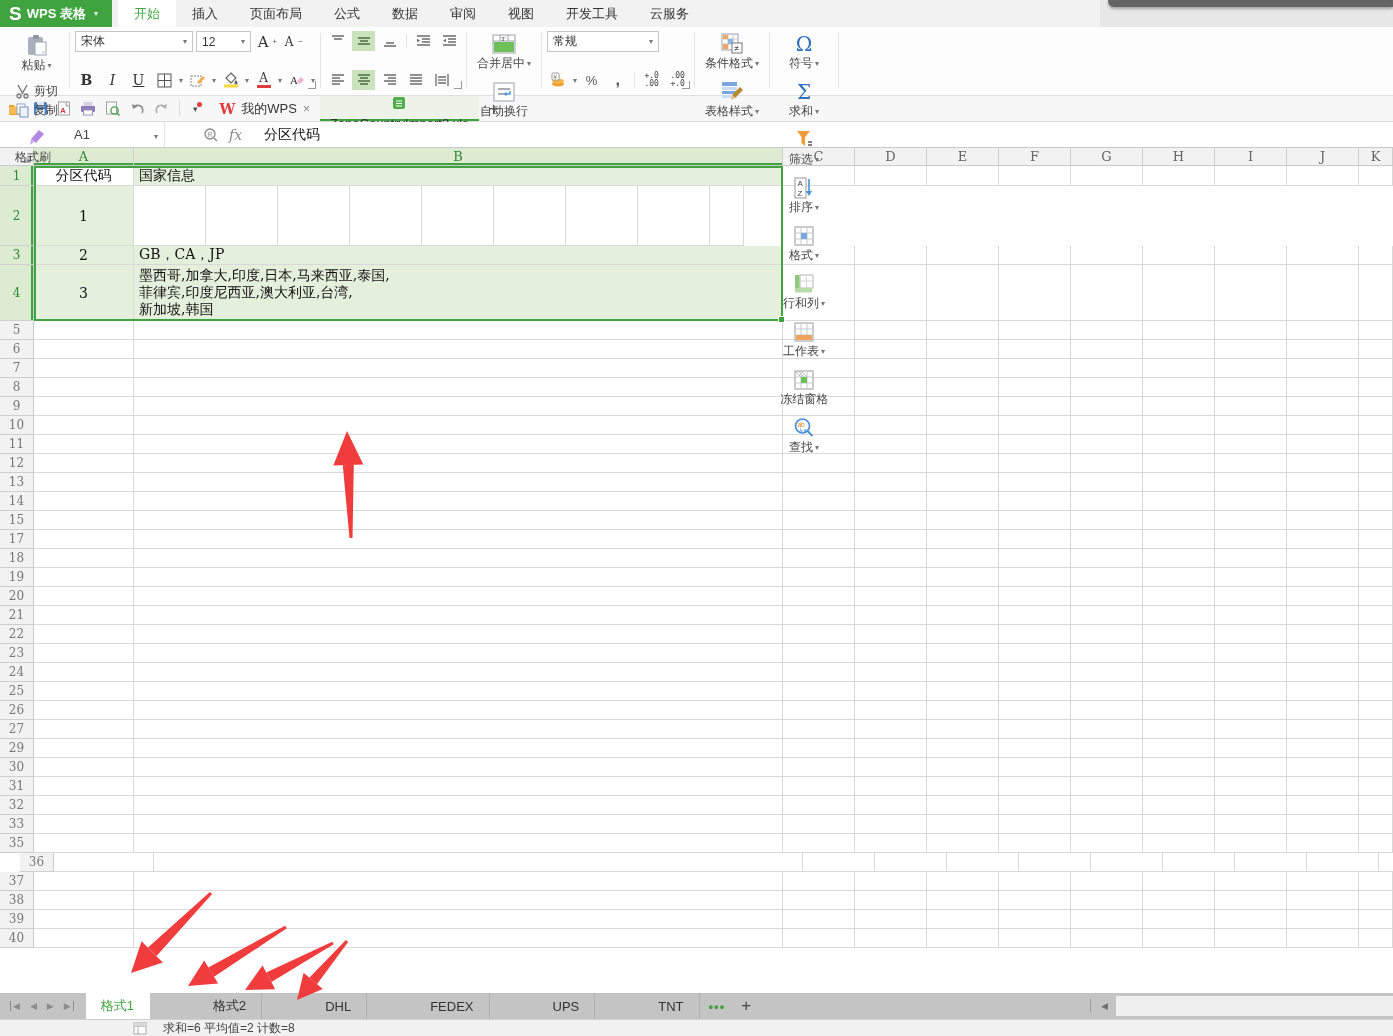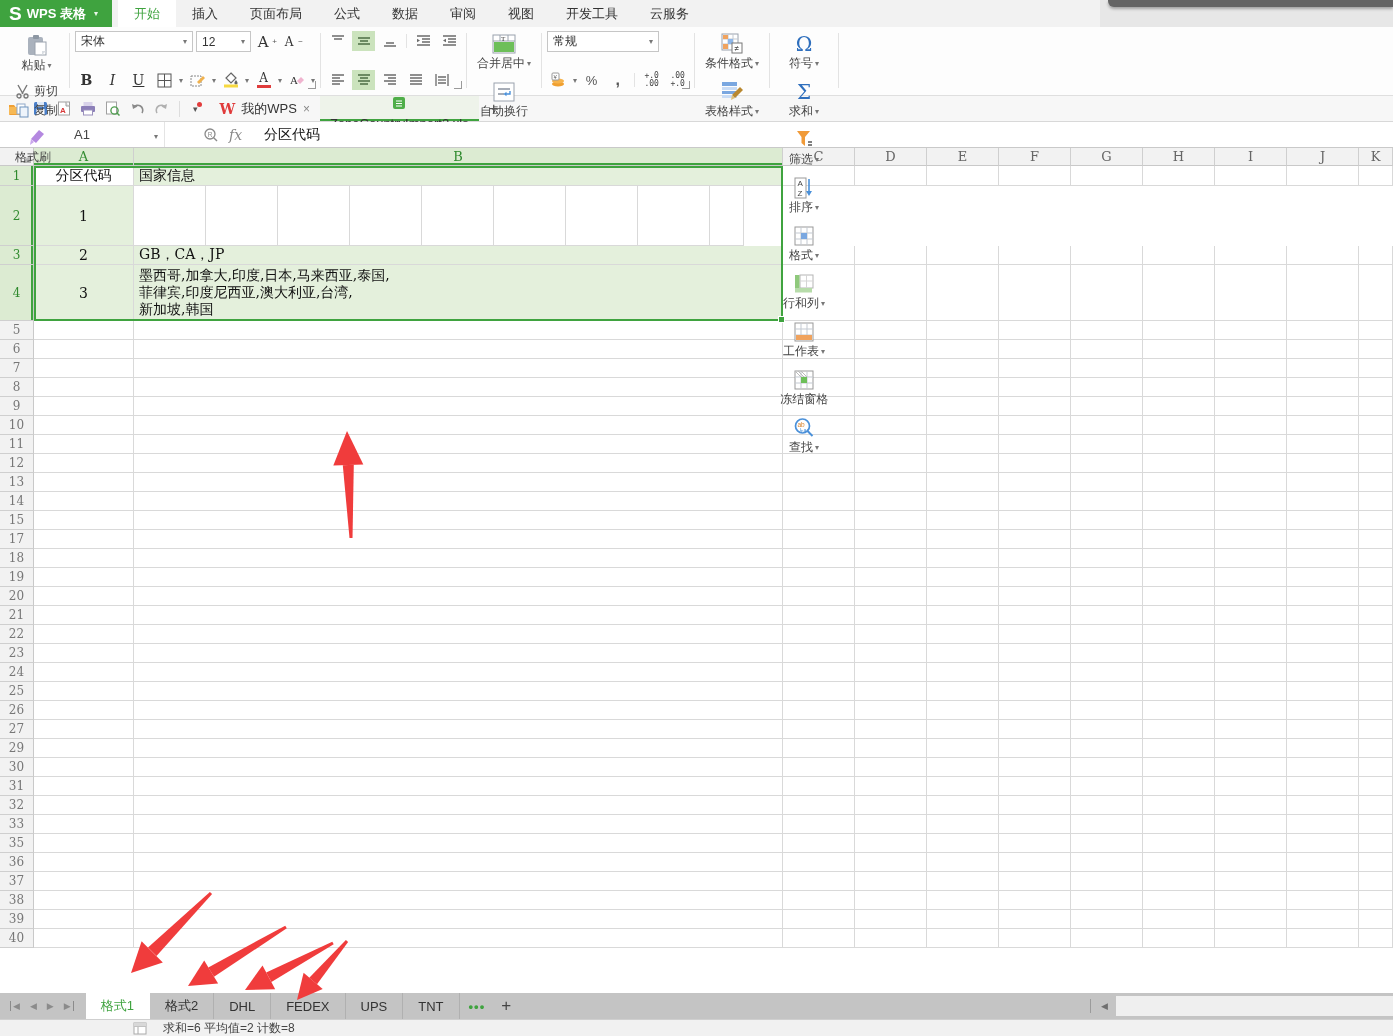--- a/index.html
+++ b/index.html
@@ -75,21 +75,21 @@
   .cell.vbot{align-items:flex-end;padding-bottom:2px;}
   .cell.wrap{display:flex;align-items:center;padding-left:5px;white-space:pre-line;line-height:17px;}
   .seloverlay{position:absolute;left:34px;top:18px;border:2px solid #3fa33f;pointer-events:none;z-index:3;}
   .fillhandle{position:absolute;right:-4px;bottom:-4px;width:7px;height:7px;background:#3fa33f;border:1px solid #fff;}
 
   
   .sheetbar{position:absolute;top:993px;left:0;right:0;height:26px;background:#c4c4c4;display:flex;align-items:stretch;font-size:13px;z-index:5;}
   .snav{display:flex;align-items:center;gap:10px;padding:0 12px 0 10px;color:#8b8b8b;font-size:9px;}
   .snav .bar-l{border-left:1px solid #8b8b8b;padding-left:2px;}
   .snav .bar-r{border-right:1px solid #8b8b8b;padding-right:2px;}
-  .stabs{display:flex;align-items:stretch;}
+  .stabs{display:flex;align-items:stretch;gap:48px;}
   .stab{padding:0 15px;display:flex;align-items:center;border-right:1px solid #b0b0b0;color:#333;white-space:nowrap;}
   .stab.active{background:#fff;color:#3fa33f;border-right:1px solid #fff;}
   .smore{color:#3fa33f;font-weight:bold;padding:0 9px;display:flex;align-items:center;letter-spacing:1px;}
   .sadd{color:#444;font-size:17px;padding:0 7px;display:flex;align-items:center;}
   .sscroll{position:absolute;left:1090px;right:0;top:0;height:26px;display:flex;align-items:center;}
   .sscroll .div{width:1px;height:14px;background:#9b9b9b;margin-right:10px;}
   .sscroll .arr{color:#6f6f6f;font-size:9px;margin-right:8px;}
   .sscroll .thumb{flex:1;height:20px;background:#efefef;}
 
   
@@ -1092,21 +1092,21 @@
         <div class="cell" style="width: 72px;"></div>
         <div class="cell" style="width: 72px;"></div>
         <div class="cell" style="width: 72px;"></div>
         <div class="cell" style="width: 72px;"></div>
         <div class="cell" style="width: 72px;"></div>
         <div class="cell" style="width: 72px;"></div>
         <div class="cell" style="width: 72px;"></div>
         <div class="cell" style="width: 72px;"></div>
         <div class="cell" style="width: 34px;"></div>
       </div>
-      <div class="grow" style="height: 19px;">
+      <div class="grow" style="height: 19px; margin-left: 20px;">
         <div class="rowh">36</div>
         <div class="cell" style="width: 100px;"></div>
         <div class="cell" style="width: 649px;"></div>
         <div class="cell" style="width: 72px;"></div>
         <div class="cell" style="width: 72px;"></div>
         <div class="cell" style="width: 72px;"></div>
         <div class="cell" style="width: 72px;"></div>
         <div class="cell" style="width: 72px;"></div>
         <div class="cell" style="width: 72px;"></div>
         <div class="cell" style="width: 72px;"></div>

